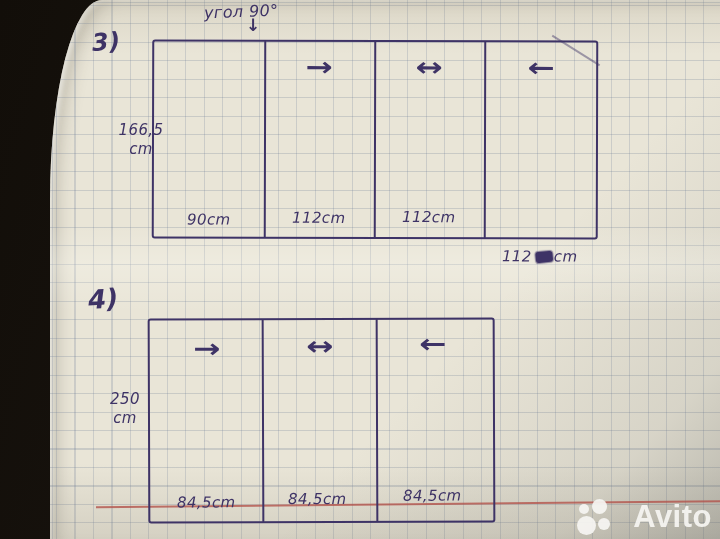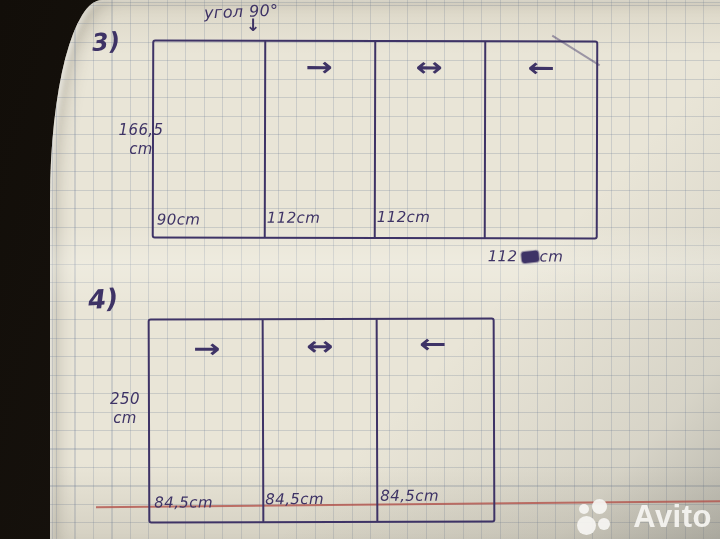--- a/index.html
+++ b/index.html
@@ -43,21 +43,21 @@
   .rect4{left:148px;top:318px;width:343px;height:201px;transform:rotate(-.2deg);}
   .divider{position:absolute;top:-1px;bottom:-1px;width:2px;background:#3e3366;border-radius:1px;}
   .diag{position:absolute;width:56px;height:1.5px;background:rgba(62,51,102,.45);
         right:-4px;top:22px;transform:rotate(32deg);transform-origin:right top;}
   .arrow{
     position:absolute;top:10px;width:70px;text-align:center;
     font-size:26px;font-weight:bold;color:#3e3366;
     transform:scaleX(1.25);
   }
   .wlabel{
-    position:absolute;width:104px;text-align:left;
+    position:absolute;width:104px;text-align:center;
     font-size:15px;color:#3e3366;white-space:nowrap;
   }
   .scribble{
     display:inline-block;width:17px;height:11px;margin:0 1px -1px 4px;
     background:#3e3366;border-radius:3px;transform:rotate(-6deg);
     box-shadow:0 0 1px 1px rgba(62,51,102,.55);
   }
   .sketchnum{position:absolute;font-size:24px;font-weight:bold;color:#3e3366;transform:rotate(-4deg);}
   .hlabel{
     position:absolute;width:58px;text-align:center;line-height:1.25;

